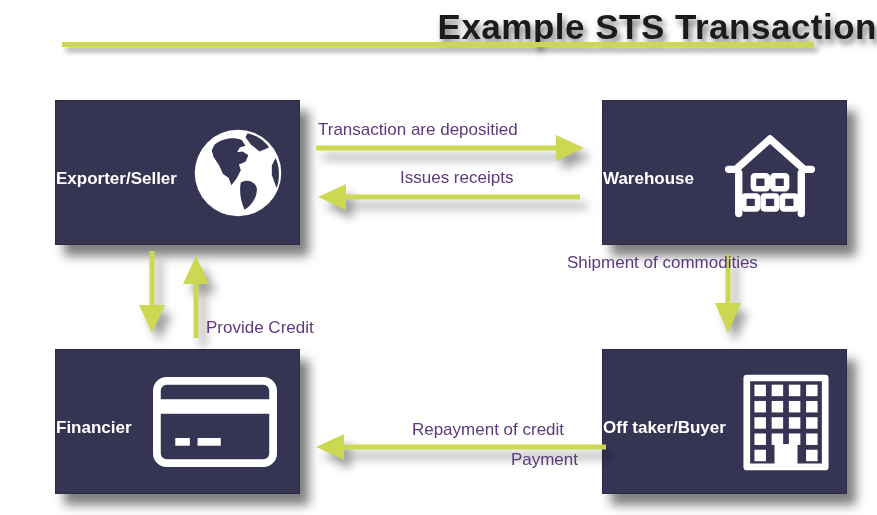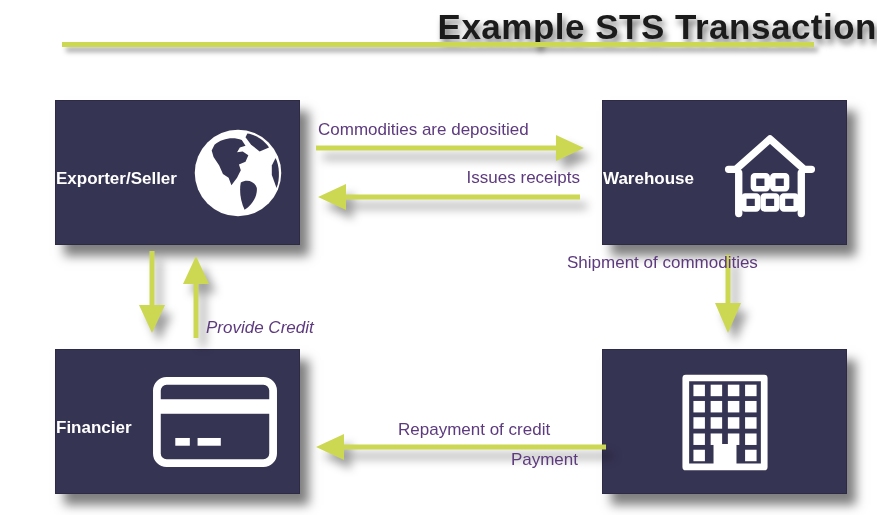--- a/index.html
+++ b/index.html
@@ -82,20 +82,21 @@
       <svg width="126" height="92" viewBox="0 0 130 95">
         <rect class="icon-stroke" stroke-width="8" x="5" y="5" width="120" height="85" rx="10"></rect>
         <rect x="7" y="24" width="116" height="15" fill="#ffffff"></rect>
         <rect x="24" y="64" width="15" height="8" fill="#ffffff"></rect>
         <rect x="47" y="64" width="24" height="8" fill="#ffffff"></rect>
       </svg>
     </div>
   </div>
 
   <div class="node" style="left:602px;top:349px;">
+    <div class="node-title">Off taker/Buyer</div>
     <div class="node-icon">
       <svg width="88" height="98" viewBox="0 0 92 102">
         <rect class="icon-stroke" stroke-width="7" x="5" y="5" width="82" height="93"></rect>
         <g fill="#ffffff">
           <rect x="13" y="12" width="12" height="12"></rect>
             <rect x="31" y="12" width="12" height="12"></rect>
             <rect x="49" y="12" width="12" height="12"></rect>
             <rect x="67" y="12" width="12" height="12"></rect>
           <rect x="13" y="29" width="12" height="12"></rect>
             <rect x="31" y="29" width="12" height="12"></rect>
@@ -114,45 +115,45 @@
           <rect x="34" y="74" width="24" height="25"></rect>
         </g>
       </svg>
     </div>
   </div>
 
   <svg class="arrow" style="left:316px;top:133px;" width="270" height="30">
     <line class="bar" x1="0" y1="15" x2="242" y2="15"></line>
     <polygon class="head" points="240,2 240,28 268,15"></polygon>
   </svg>
-  <div class="flow-label" style="left:318px;top:120px;">Commodities are depositied</div>
+  <div class="flow-label" style="left:318px;top:120px;">Transaction are depositied</div>
 
   <svg class="arrow" style="left:316px;top:182px;" width="266" height="30">
     <polygon class="head" points="30,2 2,15 30,28"></polygon>
     <line class="bar" x1="28" y1="15" x2="264" y2="15"></line>
   </svg>
-  <div class="flow-label" style="left:400px;top:168px;width:180px;text-align:right;">Issues receipts</div>
+  <div class="flow-label" style="left:400px;top:168px;width:180px;text-align:left;">Issues receipts</div>
 
   <svg class="arrow" style="left:137px;top:251px;" width="30" height="84">
     <line class="bar" x1="15" y1="0" x2="15" y2="56"></line>
     <polygon class="head" points="2,54 28,54 15,82"></polygon>
   </svg>
 
   <svg class="arrow" style="left:181px;top:254px;" width="30" height="86">
     <polygon class="head" points="15,2 2,30 28,30"></polygon>
     <line class="bar" x1="15" y1="28" x2="15" y2="84"></line>
   </svg>
-  <div class="flow-label" style="left:206px;top:318px;font-style:italic;">Provide Credit</div>
+  <div class="flow-label" style="left:206px;top:318px;">Provide Credit</div>
 
   <svg class="arrow" style="left:713px;top:255px;" width="30" height="80">
     <line class="bar" x1="15" y1="0" x2="15" y2="50"></line>
     <polygon class="head" points="2,48 28,48 15,78"></polygon>
   </svg>
   <div class="flow-label" style="left:519px;top:253px;margin-left:48px;">Shipment of commodities</div>
 
   <svg class="arrow" style="left:314px;top:432px;" width="296" height="30">
     <polygon class="head" points="30,2 2,15 30,28"></polygon>
     <line class="bar" x1="28" y1="15" x2="292" y2="15"></line>
   </svg>
-  <div class="flow-label" style="left:398px;top:420px;width:180px;text-align:left;">Repayment of credit</div>
+  <div class="flow-label" style="left:398px;top:420px;width:180px;text-align:center;">Repayment of credit</div>
   <div class="flow-label" style="left:458px;top:450px;width:120px;text-align:right;">Payment</div>
 
 </div>
 
 </body></html>

